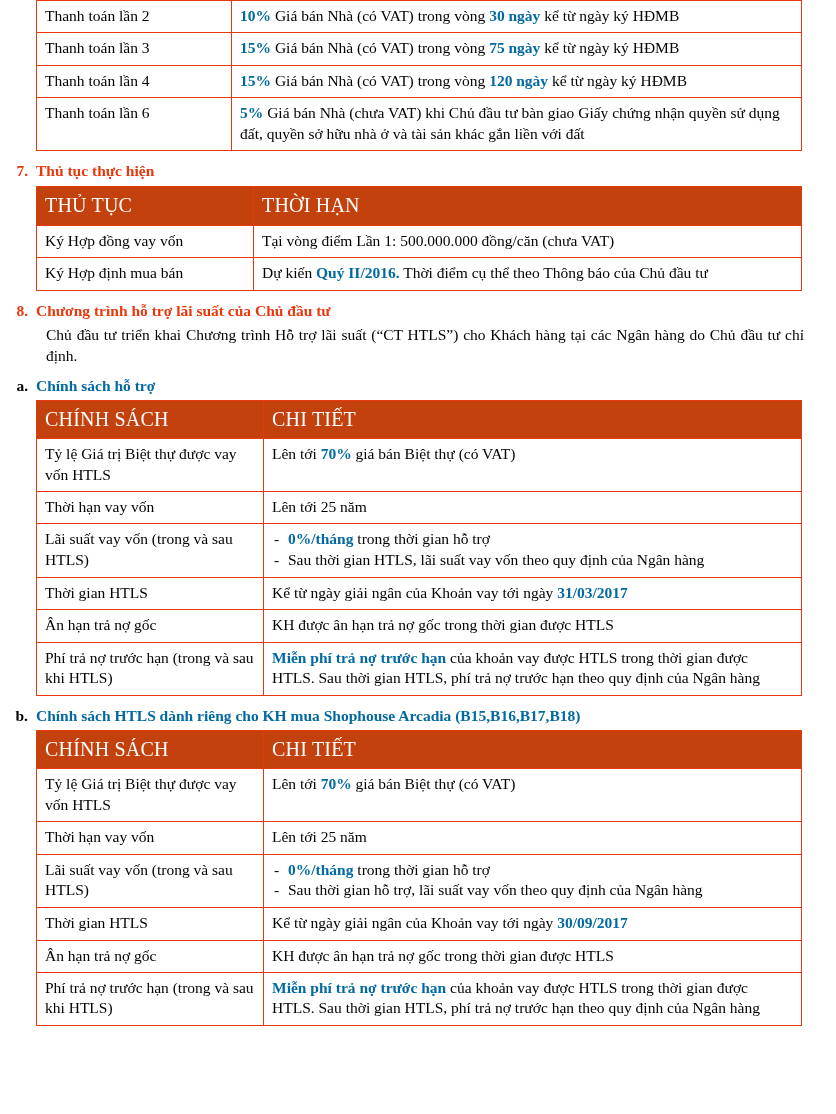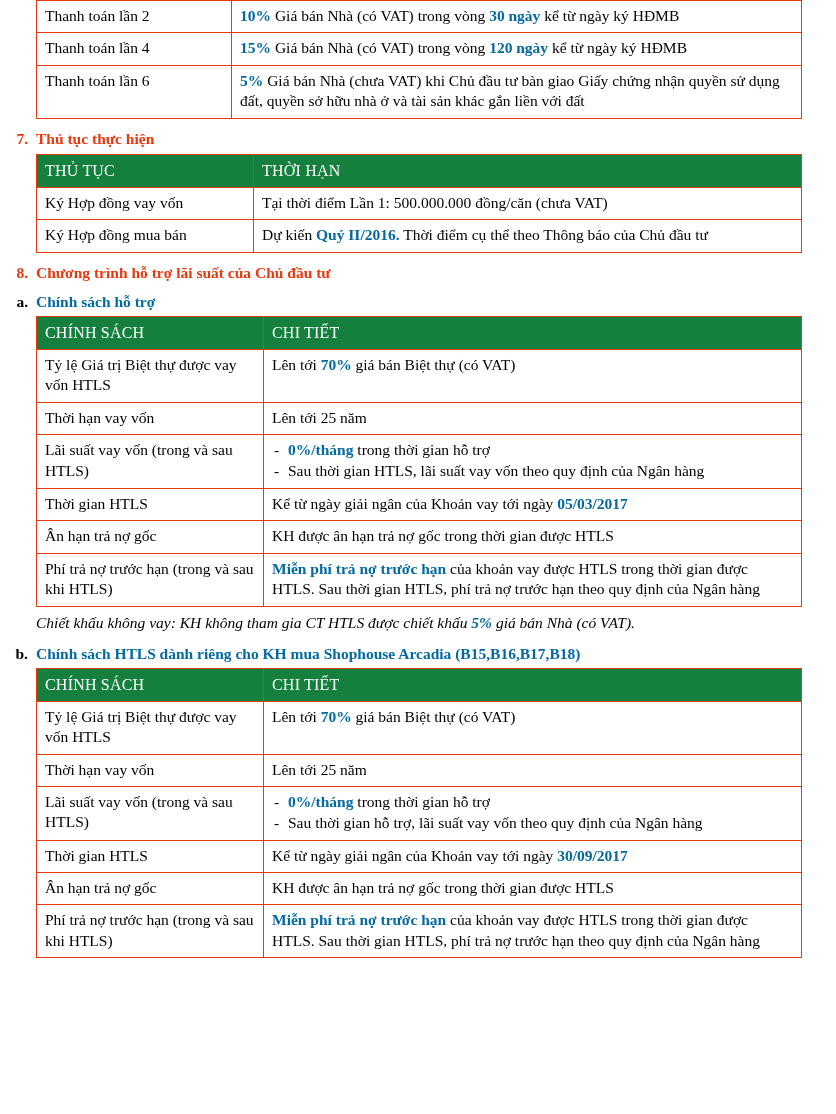--- a/index.html
+++ b/index.html
@@ -73,25 +73,25 @@
   }
   .para {
     margin: 4px 0 0 46px;
     width: 758px;
     line-height: 1.36;
     text-align: left;
   }
 
   
   .tbl-hdr th {
-    background: #15803d;
+    background: #c2410c;
     color: #ffffff;
     font-weight: normal;
     text-align: center;
-    font-size: 16px;
+    font-size: 20px;
     padding: 6px 8px;
     border: 1px solid #e8380d;
     letter-spacing: .2px;
   }
   .tbl-proc {
     width: 766px;
     margin: 6px 0 0 36px;
   }
   .tbl-proc td.c1, .tbl-proc th.c1 { width: 200px; }
 
@@ -133,20 +133,24 @@
 </head>
 <body>
 
 <div class="page">
 
   <table class="doc-table tbl-payment">
     <tbody id="payment-body">
         <tr>
           <td class="c1">Thanh toán lần 2</td>
           <td class="justify"><span class="red">10%</span><span> Giá bán Nhà (có VAT) trong vòng </span><span class="red">30 ngày</span><span> kể từ ngày ký HĐMB</span></td>
+        </tr>
+        <tr>
+          <td class="c1">Thanh toán lần 3</td>
+          <td class="justify"><span class="red">15%</span><span> Giá bán Nhà (có VAT) trong vòng </span><span class="red">75 ngày</span><span> kể từ ngày ký HĐMB</span></td>
         </tr>
         <tr>
           <td class="c1">Thanh toán lần 4</td>
           <td class="justify"><span class="red">15%</span><span> Giá bán Nhà (có VAT) trong vòng </span><span class="red">120 ngày</span><span> kể từ ngày ký HĐMB</span></td>
         </tr>
         <tr>
           <td class="c1">Thanh toán lần 6</td>
           <td class="justify"><span class="red">5%</span><span> Giá bán Nhà (chưa VAT) khi Chủ đầu tư bàn giao Giấy chứng nhận quyền sử dụng đất, quyền sở hữu nhà ở và tài sản khác gắn liền với đất</span></td>
         </tr>
       </tbody>
@@ -160,33 +164,34 @@
   <table class="doc-table tbl-proc tbl-hdr">
     <thead>
       <tr>
         <th class="c1">THỦ TỤC</th>
         <th>THỜI HẠN</th>
       </tr>
     </thead>
     <tbody id="proc-body">
         <tr>
           <td class="c1">Ký Hợp đồng vay vốn</td>
-          <td class="justify"><span>Tại thời điểm Lần 1: </span><span class="bold">500.000.000 đồng/căn (chưa VAT)</span></td>
-        </tr>
-        <tr>
-          <td class="c1">Ký Hợp đồng mua bán</td>
+          <td class="justify"><span>Tại vòng điểm Lần 1: </span><span class="bold">500.000.000 đồng/căn (chưa VAT)</span></td>
+        </tr>
+        <tr>
+          <td class="c1">Ký Hợp định mua bán</td>
           <td class="justify"><span>Dự kiến </span><span class="red">Quý II/2016.</span><span> Thời điểm cụ thể theo Thông báo của Chủ đầu tư</span></td>
         </tr>
       </tbody>
   </table>
 
   <div class="section">
     <span class="num">8.</span>
     <span class="stitle">Chương trình hỗ trợ lãi suất của Chủ đầu tư</span>
   </div>
+  <div class="para justify">Chủ đầu tư triển khai Chương trình Hỗ trợ lãi suất (“CT HTLS”) cho Khách hàng tại các Ngân hàng do Chủ đầu tư chỉ định.</div>
 
   <div class="section letter">
     <span class="num">a.</span>
     <span class="stitle">Chính sách hỗ trợ</span>
   </div>
 
   <table class="doc-table tbl-policy tbl-hdr">
     <thead>
       <tr>
         <th class="c1">CHÍNH SÁCH</th>
@@ -206,34 +211,33 @@
           <td class="c1">Lãi suất vay vốn (trong và sau HTLS)</td>
           <td class="justify">
             <ul class="dashlist">
               <li><span class="red">0%/tháng</span><span> trong thời gian hỗ trợ</span></li>
               <li><span>Sau thời gian HTLS, lãi suất vay vốn theo quy định của Ngân hàng</span></li>
             </ul>
           </td>
         </tr>
         <tr>
           <td class="c1">Thời gian HTLS</td>
-          <td class="justify"><span>Kể từ ngày giải ngân của Khoản vay tới ngày </span><span class="red">05/03/2017</span></td>
+          <td class="justify"><span>Kể từ ngày giải ngân của Khoản vay tới ngày </span><span class="red">31/03/2017</span></td>
         </tr>
         <tr>
           <td class="c1">Ân hạn trả nợ gốc</td>
           <td class="justify"><span>KH được ân hạn trả nợ gốc trong thời gian được HTLS</span></td>
         </tr>
         <tr>
           <td class="c1">Phí trả nợ trước hạn (trong và sau khi HTLS)</td>
           <td class="justify"><span class="red">Miễn phí trả nợ trước hạn</span><span> của khoản vay được HTLS trong thời gian được HTLS. Sau thời gian HTLS, phí trả nợ trước hạn theo quy định của Ngân hàng</span></td>
         </tr>
       </tbody>
   </table>
 
-  <div class="note-line" id="note-a"><span class="bold italic">Chiết khấu không vay</span><span class="italic">: KH không tham gia CT HTLS được chiết khấu </span><span class="red italic">5%</span><span class="italic"> giá bán Nhà (có VAT).</span></div>
 
   <div class="section letter">
     <span class="num">b.</span>
     <span class="stitle">Chính sách HTLS dành riêng cho KH mua Shophouse Arcadia (B15,B16,B17,B18)</span>
   </div>
 
   <table class="doc-table tbl-policy2 tbl-hdr">
     <thead>
       <tr>
         <th class="c1">CHÍNH SÁCH</th>

